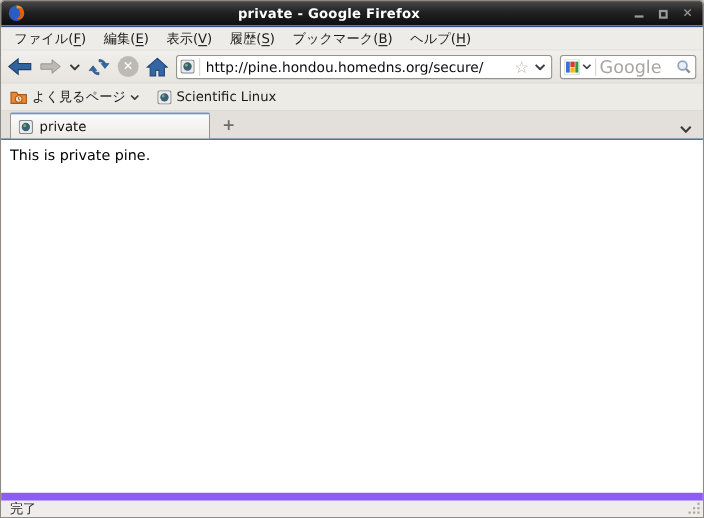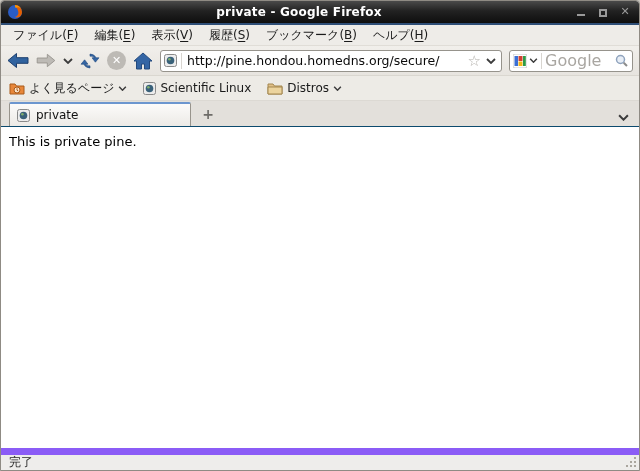--- a/index.html
+++ b/index.html
@@ -270,32 +270,20 @@
       </span>
     </span>
     <span class="bm-item">
       <svg width="13" height="13" viewBox="0 0 13 13">
         <rect x="0.5" y="0.5" width="12" height="12" rx="2" fill="#ececec" stroke="#8a8a8a"></rect>
         <circle cx="6.5" cy="6.5" r="3.8" fill="#39617a"></circle>
         <circle cx="5.4" cy="5.3" r="1.3" fill="#7fae6e"></circle>
       </svg>
       <span>Scientific Linux</span>
     </span>
-    <span class="bm-item">
-      <svg width="16" height="13" viewBox="0 0 16 13">
-        <path d="M1 2h5l1.5 2H15v8H1z" fill="#e0c088" stroke="#a3864f"></path>
-        <path d="M1 5h14v7H1z" fill="#ecd49e" stroke="#a3864f"></path>
-      </svg>
-      <span>Distros</span>
-      <span class="chev">
-        <svg width="9" height="5" viewBox="0 0 10 6">
-            <polyline points="1,1 5,5 9,1" fill="none" stroke="#3c3c3c" stroke-width="1.8"></polyline>
-          </svg>
-      </span>
-    </span>
   </div>
 
   <div class="tabstrip">
     <div class="tab">
       <svg width="13" height="13" viewBox="0 0 13 13">
         <rect x="0.5" y="0.5" width="12" height="12" rx="2" fill="#ececec" stroke="#8a8a8a"></rect>
         <circle cx="6.5" cy="6.5" r="3.8" fill="#39617a"></circle>
         <circle cx="5.4" cy="5.3" r="1.3" fill="#7fae6e"></circle>
       </svg>
       <span>private</span>

